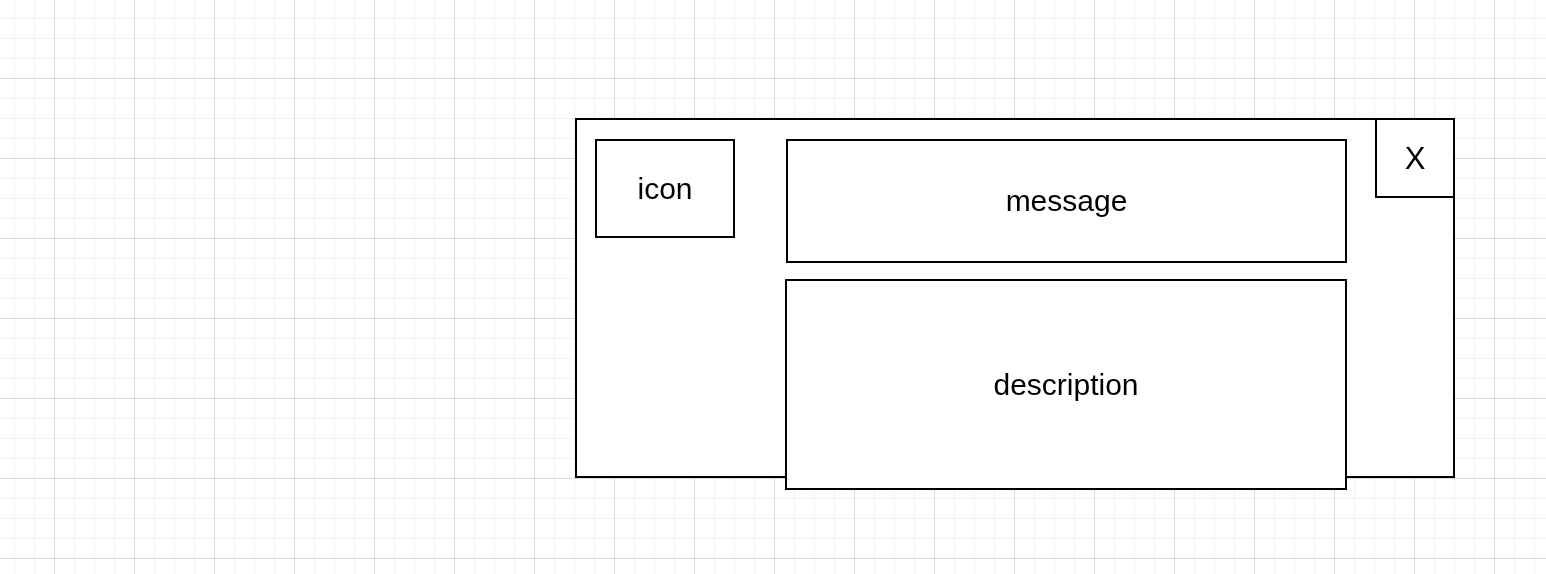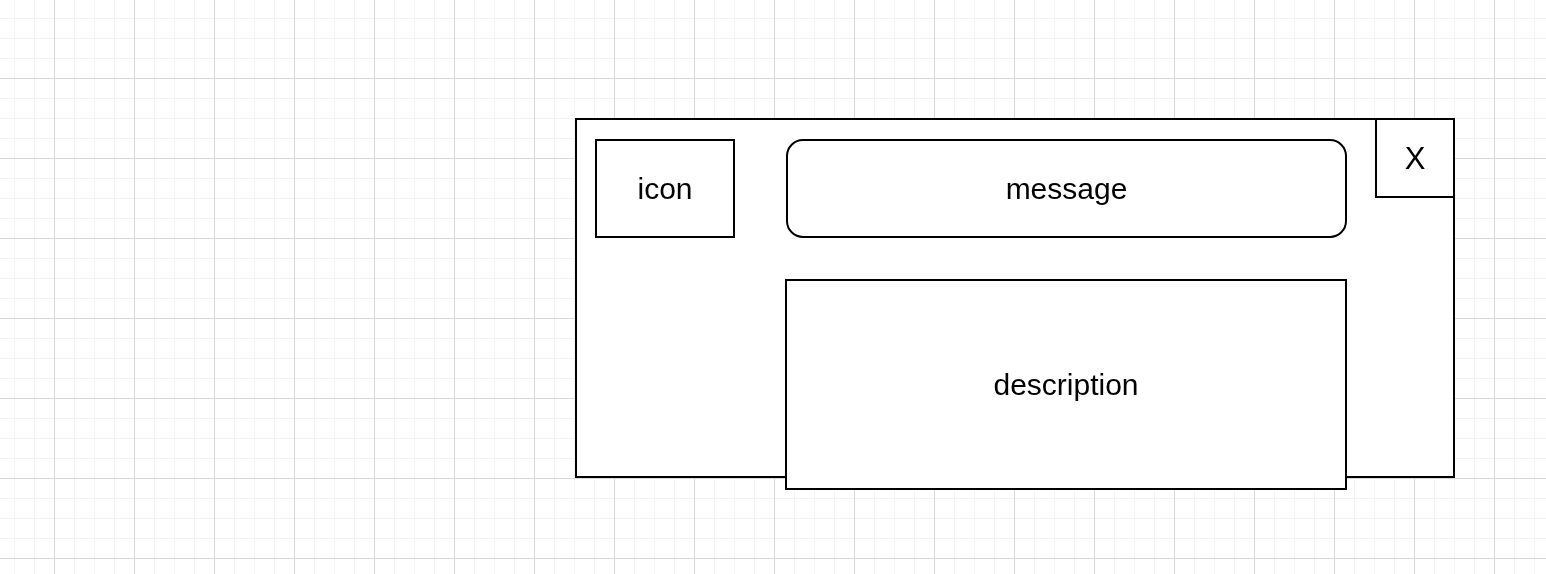--- a/index.html
+++ b/index.html
@@ -46,22 +46,21 @@
   .icon-box {
     left: 595px;
     top: 139px;
     width: 140px;
     height: 99px;
   }
   .message-box {
     left: 786px;
     top: 139px;
     width: 561px;
-    height: 99px;
-    border-radius: 17px;
+    height: 124px;
   }
   .close-box {
     left: 1375px;
     top: 118px;
     width: 80px;
     height: 80px;
     border-width: 2.5px;
   }
   .description-box {
     left: 785px;

